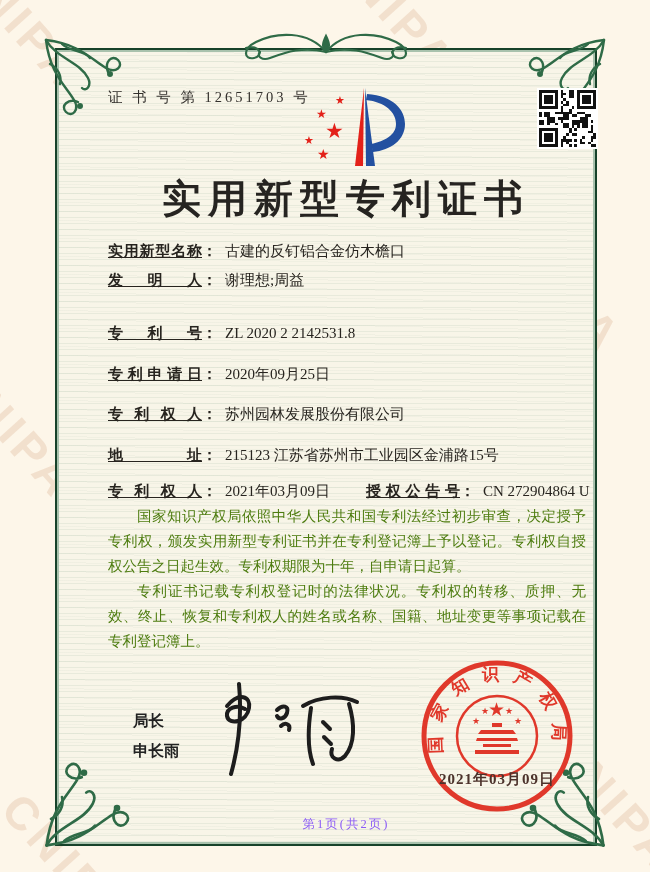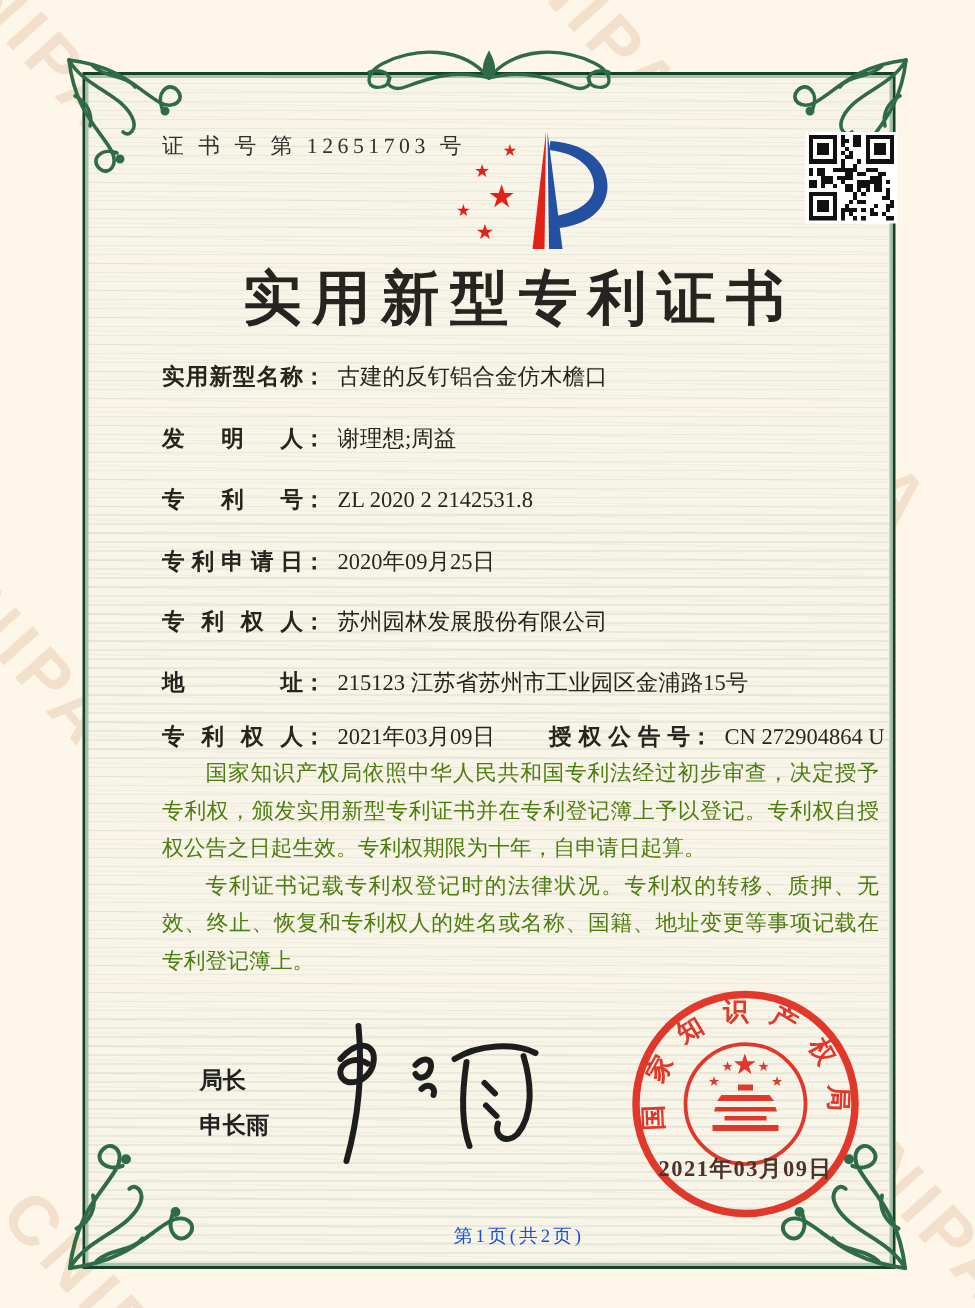--- a/index.html
+++ b/index.html
@@ -26,38 +26,38 @@
   .cert-number{position:absolute;left:33px;top:40px;font-size:14.5px;letter-spacing:3px;color:#33302c;}
 
   .logo{position:absolute;left:226px;top:36px;width:110px;height:85px;}
   .qr{position:absolute;left:462px;top:40px;width:57px;height:57px;background:#fff;padding:2px;}
 
   .title{position:absolute;left:0;top:124px;width:100%;text-align:center;
          font-size:39px;font-weight:bold;letter-spacing:7px;color:#262421;}
 
   .fields{position:absolute;left:33px;top:194px;width:486px;font-size:15px;color:#27241f;}
   .frow{position:absolute;left:0;white-space:nowrap;}
-  .lbl{display:inline-block;width:94px;text-align:justify;text-align-last:justify;font-weight:600;}
+  .lbl{display:inline-block;width:94px;text-align:justify;text-align-last:justify;font-weight:600;text-decoration:underline;}
   .colon{font-weight:600;}
   .val{margin-left:8px;}
 
   .paras{position:absolute;left:33px;top:456px;width:478px;font-size:14.5px;
          line-height:25px;text-align:justify;color:#4d7c0f;}
   .paras p{margin:0;text-indent:2em;}
 
   .director{position:absolute;left:58px;top:658px;font-family:Liberation Sans, sans-serif;
             font-weight:bold;font-size:15.5px;color:#222;line-height:30px;}
   .sig{position:absolute;left:128px;top:628px;width:170px;height:110px;}
 
   .seal{position:absolute;left:342px;top:608px;width:160px;height:160px;}
   .seal-date{position:absolute;left:336px;top:722px;width:172px;text-align:center;
              font-size:15px;letter-spacing:1px;color:#4c322b;font-weight:600;}
 
   .footer{position:absolute;left:0;top:768px;width:100%;text-align:center;
-          font-size:12.5px;letter-spacing:2px;color:#1d4ed8;}
+          font-size:12.5px;letter-spacing:2px;color:#8b5cf6;}
 </style>
 </head>
 <body>
 
 <div class="page">
 
   <div class="wm" style="left:18px;top:20px;">CNIPA</div>
   <div class="wm" style="left:392px;top:8px;">CNIPA</div>
   <div class="wm" style="left:558px;top:284px;">CNIPA</div>
   <div class="wm" style="left:12px;top:430px;">CNIPA</div>
@@ -265,21 +265,21 @@
         <rect x="19" y="20" width="1" height="1" fill="#111"></rect>
         <rect x="20" y="20" width="1" height="1" fill="#111"></rect>
       </svg>
 
     <div class="title">实用新型专利证书</div>
 
     <div class="fields">
       <div class="frow" style="top:0px;">
         <span class="lbl">实用新型名称</span><span class="colon">：</span><span class="val">古建的反钉铝合金仿木檐口</span>
       </div>
-      <div class="frow" style="top:41px;">
+      <div class="frow" style="top:29px;">
         <span class="lbl">发明人</span><span class="colon">：</span><span class="val">谢理想;周益</span>
       </div>
       <div class="frow" style="top:82px;">
         <span class="lbl">专利号</span><span class="colon">：</span><span class="val">ZL 2020 2 2142531.8</span>
       </div>
       <div class="frow" style="top:123px;">
         <span class="lbl">专利申请日</span><span class="colon">：</span><span class="val">2020年09月25日</span>
       </div>
       <div class="frow" style="top:163px;">
         <span class="lbl">专利权人</span><span class="colon">：</span><span class="val">苏州园林发展股份有限公司</span>

